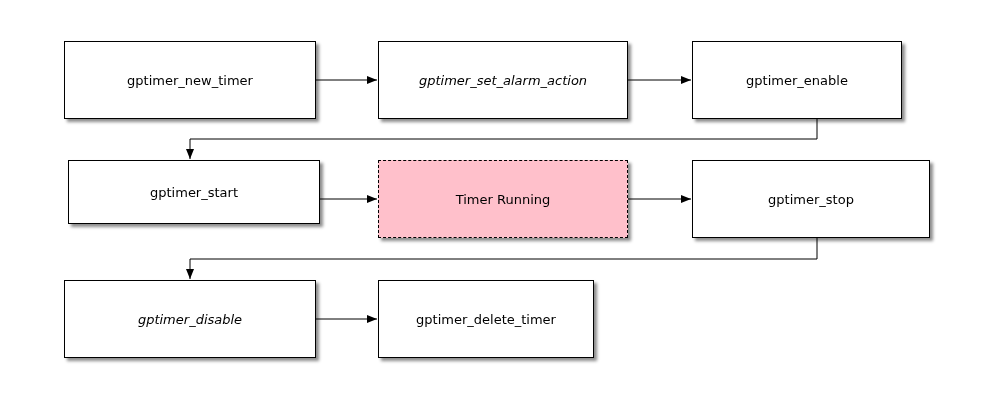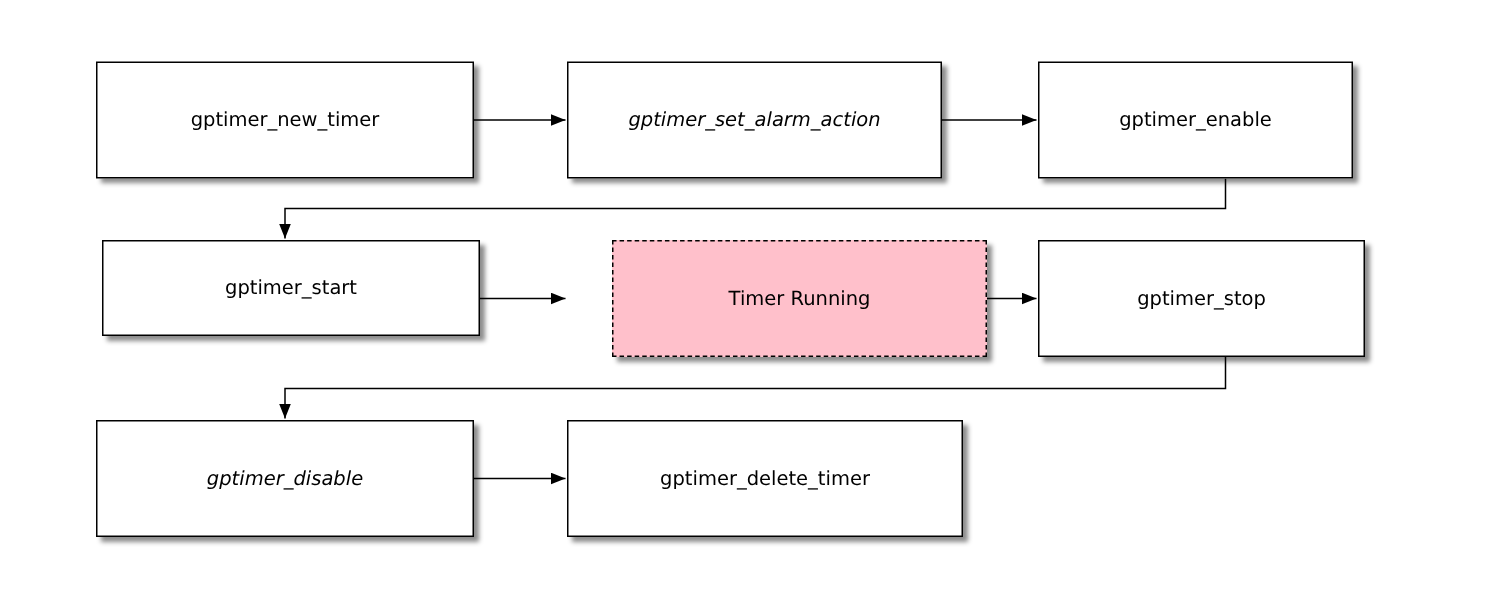--- a/index.html
+++ b/index.html
@@ -55,26 +55,26 @@
       </div>
       <div class="node" style="left: 378px; top: 41px; width: 250px; height: 78px; background: rgb(255, 255, 255); font-style: italic;">
         <div class="node-line">gptimer_set_alarm_action</div>
       </div>
       <div class="node" style="left: 692px; top: 41px; width: 210px; height: 78px; background: rgb(255, 255, 255);">
         <div class="node-line">gptimer_enable</div>
       </div>
       <div class="node" style="left: 68px; top: 160px; width: 252px; height: 64px; background: rgb(255, 255, 255);">
         <div class="node-line">gptimer_start</div>
       </div>
-      <div class="node dashed" style="left: 378px; top: 160px; width: 250px; height: 78px; background: rgb(255, 192, 203); margin-left: 30px;">
+      <div class="node dashed" style="left: 378px; top: 160px; width: 250px; height: 78px; background: rgb(255, 192, 203);">
         <div class="node-line">Timer Running</div>
       </div>
-      <div class="node" style="left: 692px; top: 160px; width: 218px; height: 78px; background: rgb(255, 255, 255);">
+      <div class="node" style="left: 692px; top: 160px; width: 238px; height: 78px; background: rgb(255, 255, 255);">
         <div class="node-line">gptimer_stop</div>
       </div>
       <div class="node" style="left: 64px; top: 280px; width: 252px; height: 78px; background: rgb(255, 255, 255); font-style: italic;">
         <div class="node-line">gptimer_disable</div>
       </div>
-      <div class="node" style="left: 378px; top: 280px; width: 264px; height: 78px; background: rgb(255, 255, 255);">
+      <div class="node" style="left: 378px; top: 280px; width: 216px; height: 78px; background: rgb(255, 255, 255);">
         <div class="node-line">gptimer_delete_timer</div>
       </div>
     </div>
 </div>
 
 </body></html>

